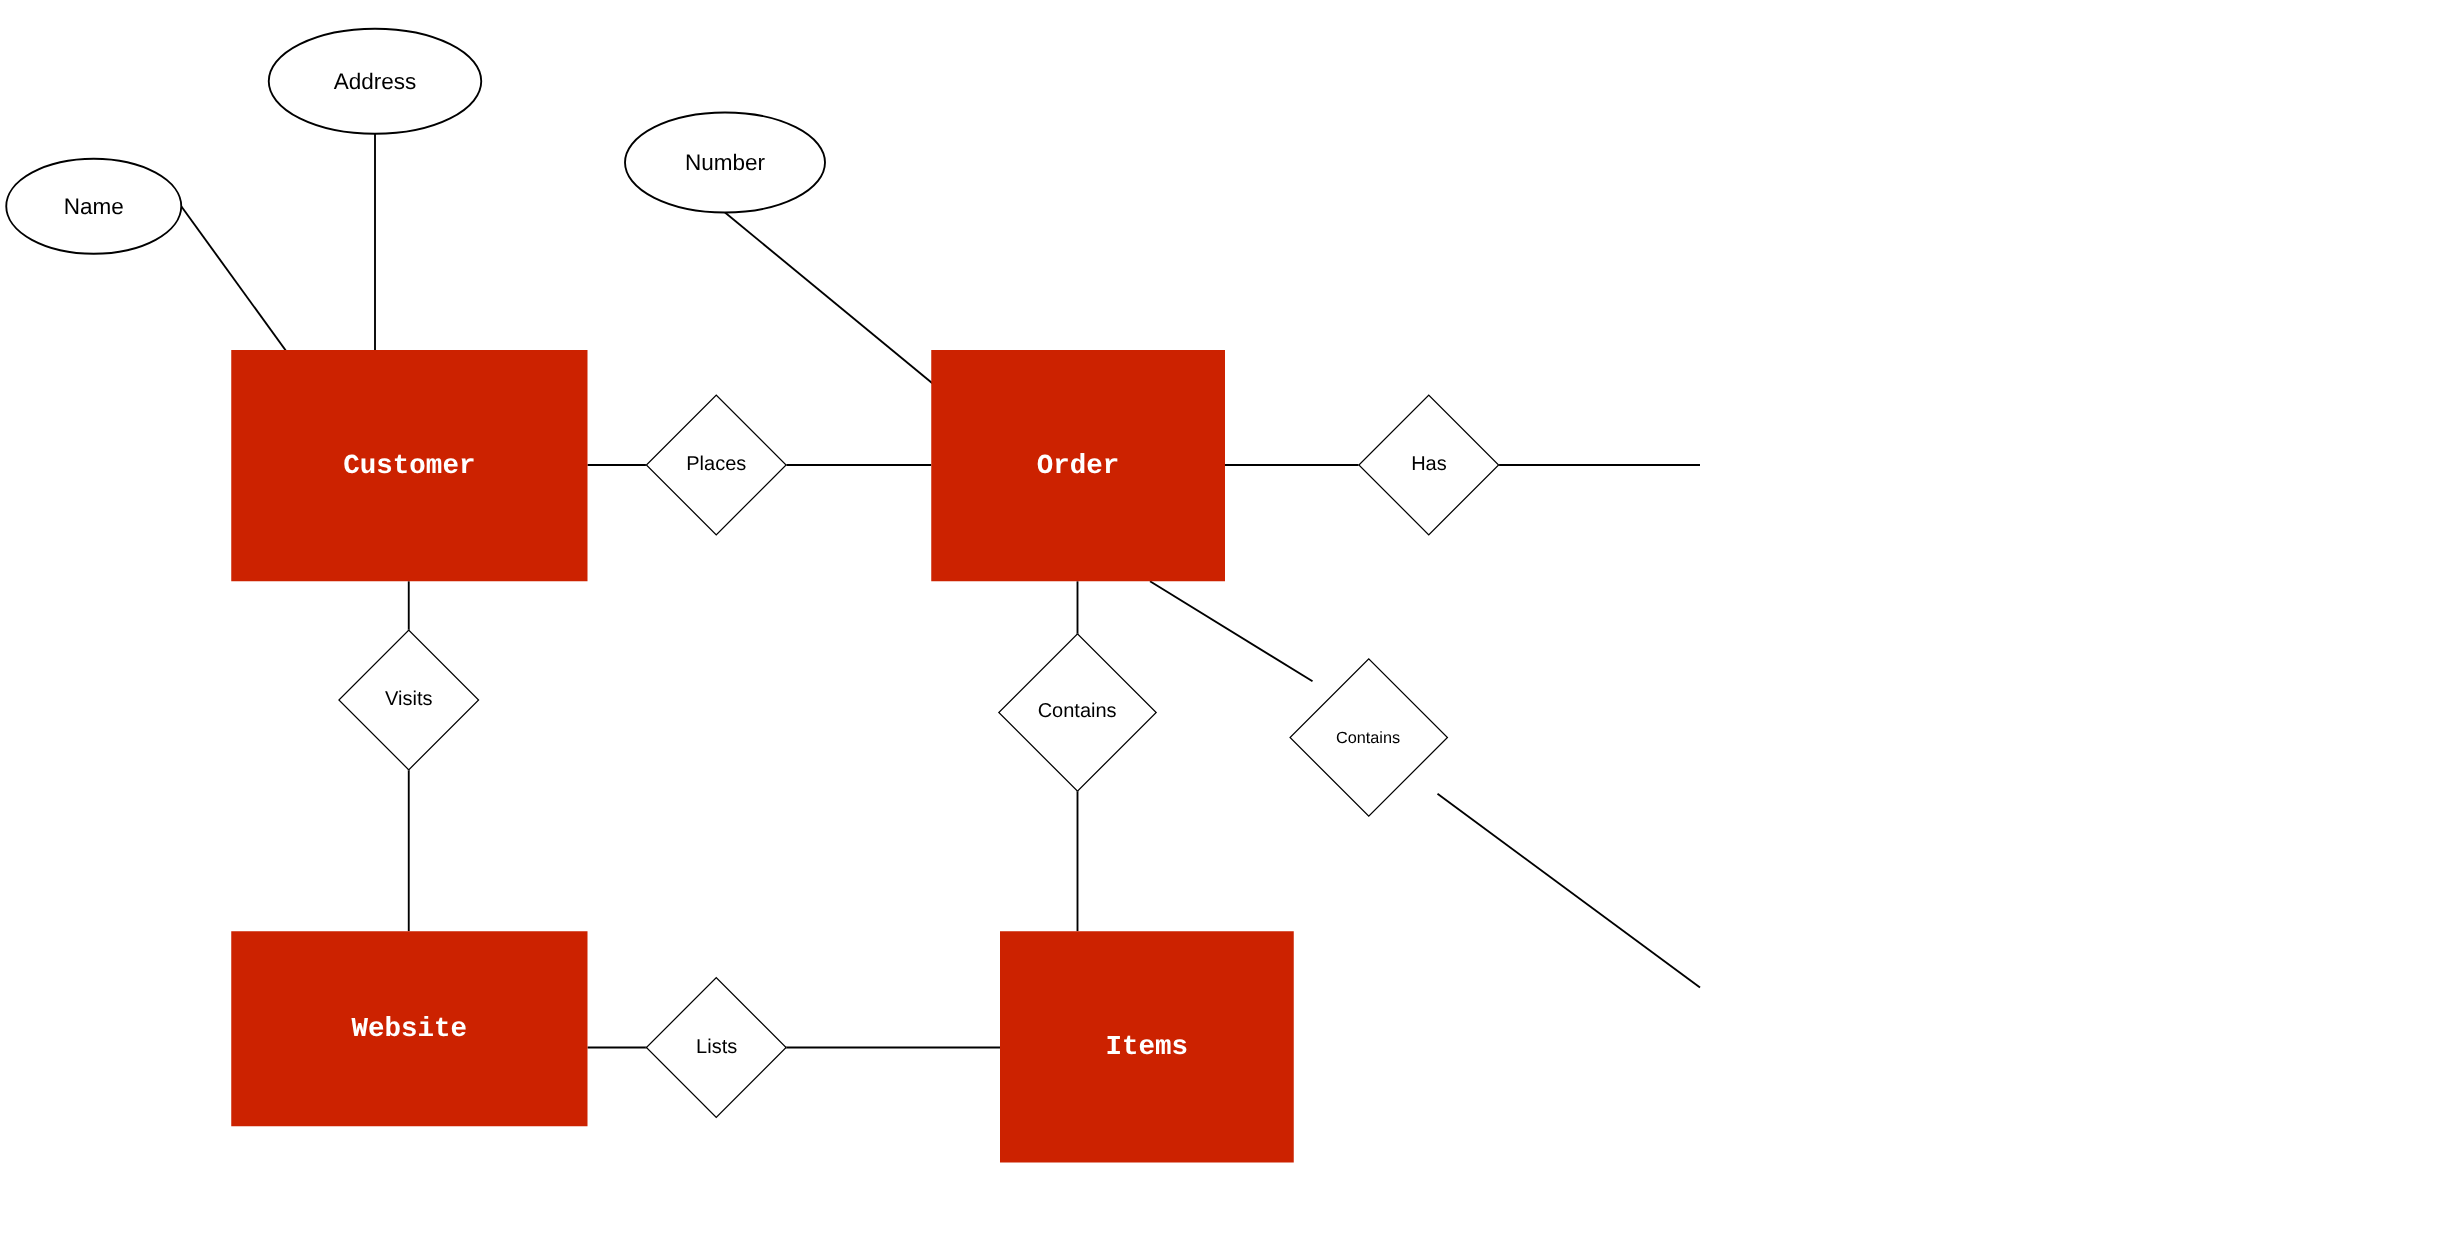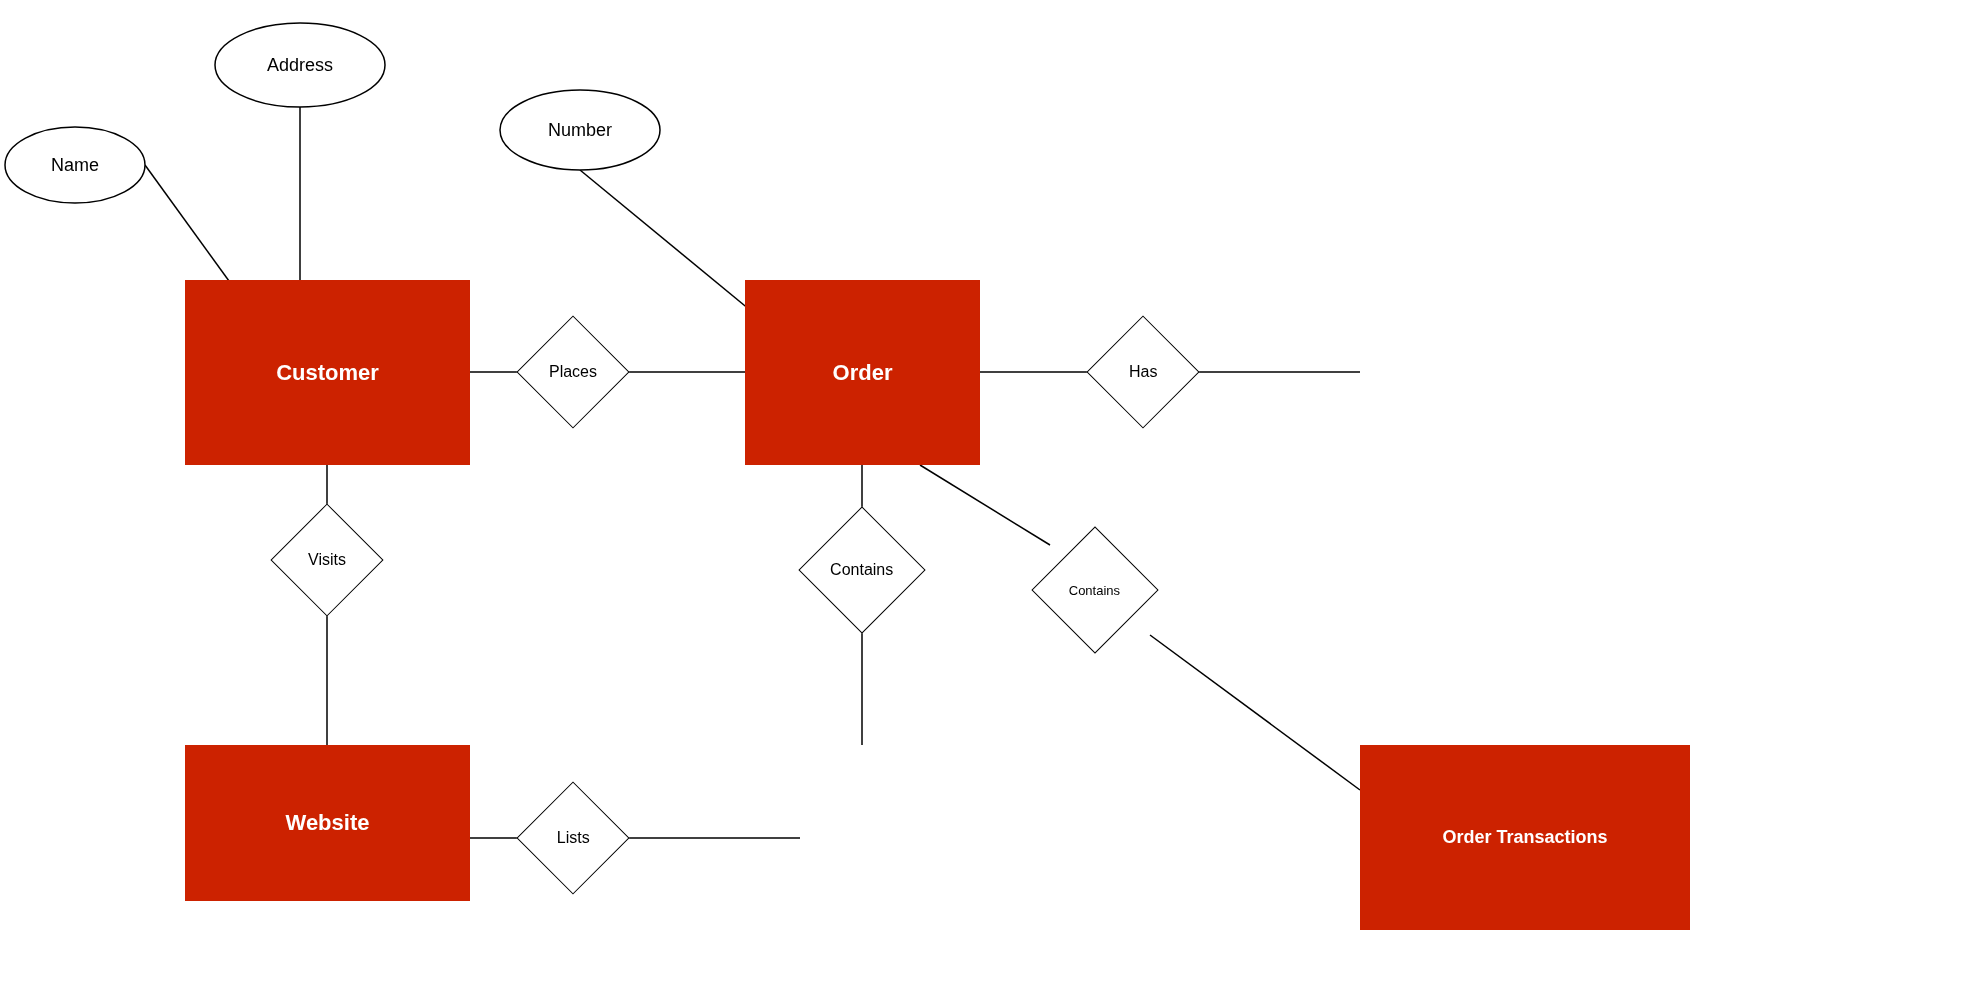--- a/index.html
+++ b/index.html
@@ -24,20 +24,21 @@
     }
     .entity {
       position: absolute;
       background: #cc2200;
       display: flex;
       align-items: center;
       justify-content: center;
       color: white;
       font-weight: bold;
       font-size: 22px;
+      font-family: Liberation Mono, monospace;
     }
     .relationship {
       position: absolute;
       display: flex;
       align-items: center;
       justify-content: center;
       font-size: 16px;
       color: #000;
       transform: rotate(45deg);
       border: 1.5px solid #000;
@@ -87,22 +88,22 @@
 
   <div class="entity" style="left:185px; top:280px; width:285px; height:185px;">
     <span>Customer</span>
   </div>
   <div class="entity" style="left:745px; top:280px; width:235px; height:185px;">
     <span>Order</span>
   </div>
   <div class="entity" style="left:185px; top:745px; width:285px; height:156px;">
     <span>Website</span>
   </div>
-  <div class="entity" style="left:1360px; top:745px; width:330px; height:185px; font-size:18px;">
-    <span>Order Transactions</span>
+  <div class="entity" style="left:800px; top:745px; width:235px; height:185px;">
+    <span>Items</span>
   </div>
 
   <div class="relationship" style="left:533px; top:332px; width:80px; height:80px;">
     <span>Places</span>
   </div>
   <div class="relationship" style="left:1103px; top:332px; width:80px; height:80px;">
     <span>Has</span>
   </div>
   <div class="relationship" style="left:287px; top:520px; width:80px; height:80px;">
     <span>Visits</span>

